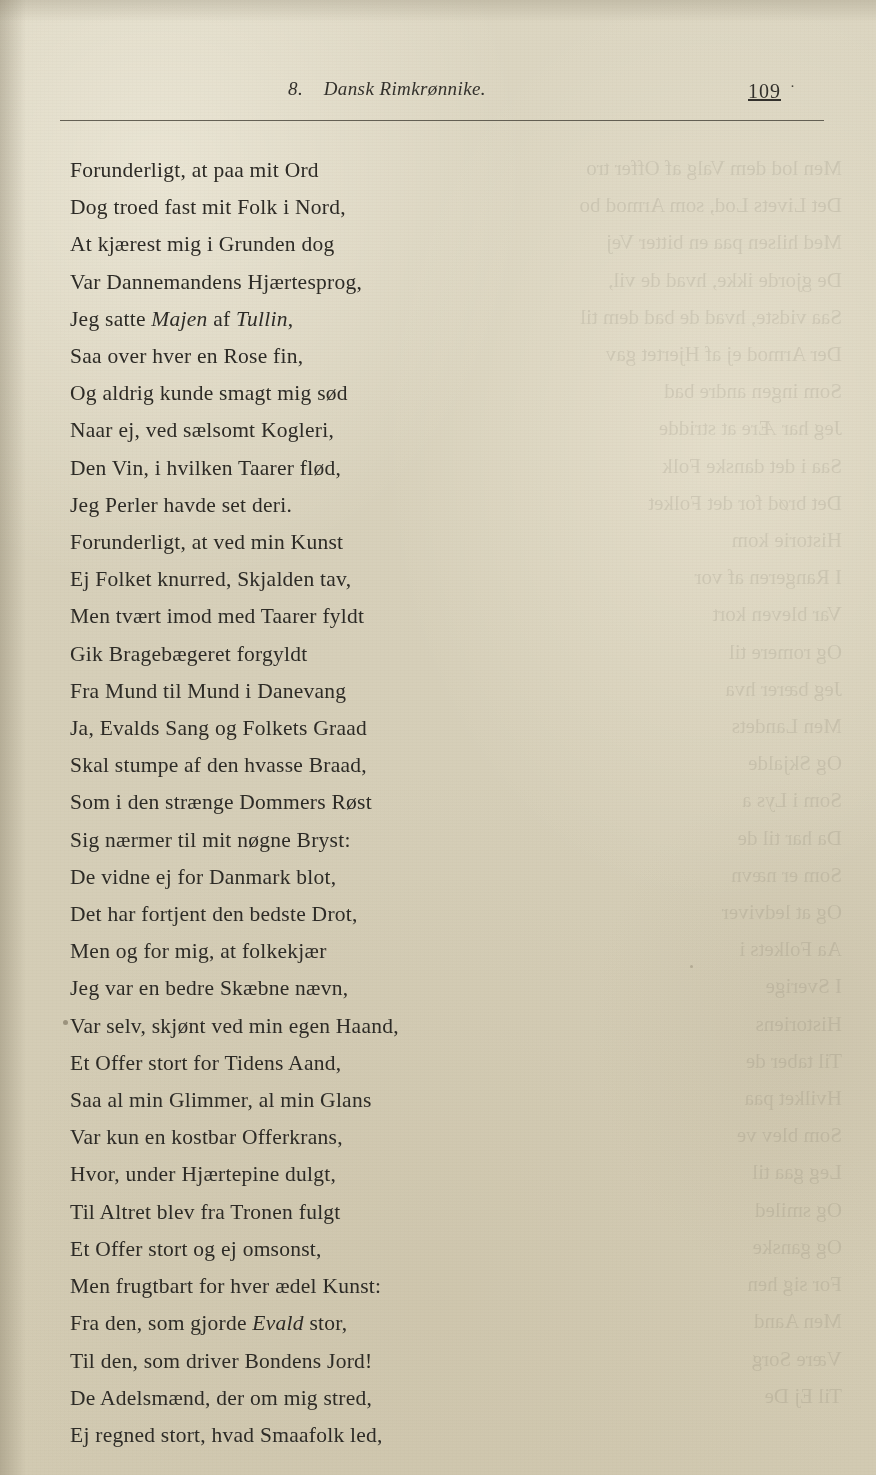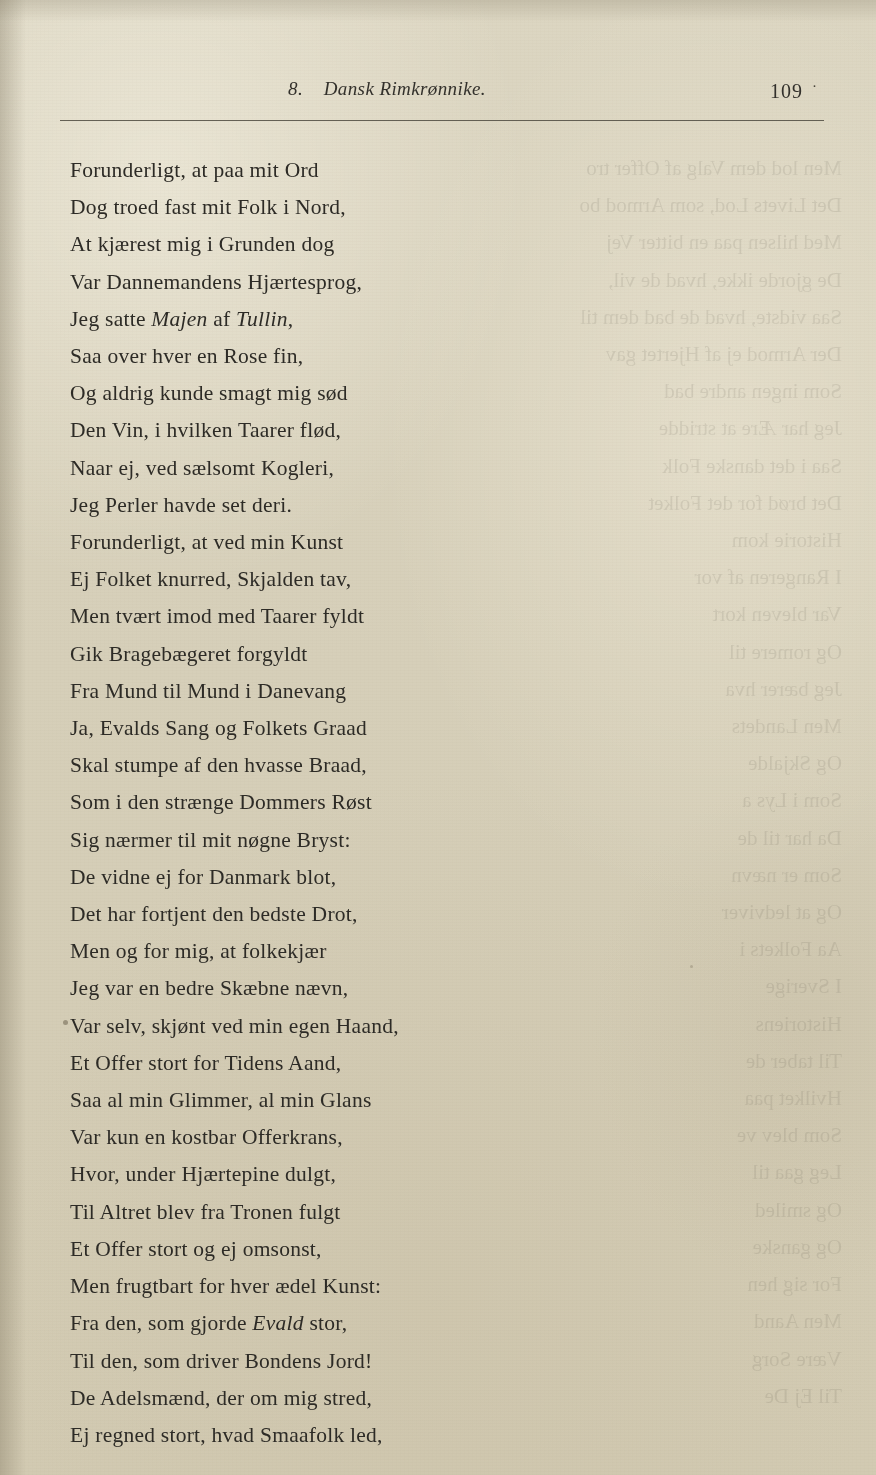--- a/index.html
+++ b/index.html
@@ -37,40 +37,41 @@
     pointer-events: none;
   }
   .page {
     position: absolute;
     inset: 0;
   }
   .running-head {
     position: absolute;
     top: 78px;
     left: 88px;
-    right: 59px;
+    right: 81px;
     height: 26px;
   }
   .head-title {
     position: absolute;
     left: 200px;
     top: 0;
     font-style: italic;
     font-size: 19px;
     letter-spacing: 0.4px;
     color: #33312c;
     white-space: nowrap;
   }
   .folio {
     position: absolute;
     right: 14px;
     top: 2px;
     font-size: 20px;
     letter-spacing: 1px;
     color: #33312c;
+    text-decoration: underline;
   }
   .folio-mark {
     position: absolute;
     right: 0px;
     top: 0px;
     font-size: 15px;
     color: #4a463c;
   }
   .rule {
     position: absolute;
@@ -192,22 +193,22 @@
   <div class="rule"></div>
 
   <div class="body-text">
       <div class="line">Forunderligt, at paa mit Ord</div>
       <div class="line">Dog troed fast mit Folk i Nord,</div>
       <div class="line">At kjærest mig i Grunden dog</div>
       <div class="line">Var Dannemandens Hjærtesprog,</div>
       <div class="line">Jeg satte <i>Majen</i> af <i>Tullin</i>,</div>
       <div class="line">Saa over hver en Rose fin,</div>
       <div class="line">Og aldrig kunde smagt mig sød</div>
+      <div class="line">Naar ej, ved sælsomt Kogleri,</div>
       <div class="line">Den Vin, i hvilken Taarer flød,</div>
-      <div class="line">Naar ej, ved sælsomt Kogleri,</div>
       <div class="line">Jeg Perler havde set deri.</div>
       <div class="line">Forunderligt, at ved min Kunst</div>
       <div class="line">Ej Folket knurred, Skjalden tav,</div>
       <div class="line">Men tvært imod med Taarer fyldt</div>
       <div class="line">Gik Bragebægeret forgyldt</div>
       <div class="line">Fra Mund til Mund i Danevang</div>
       <div class="line">Ja, Evalds Sang og Folkets Graad</div>
       <div class="line">Skal stumpe af den hvasse Braad,</div>
       <div class="line">Som i den strænge Dommers Røst</div>
       <div class="line">Sig nærmer til mit nøgne Bryst:</div>

